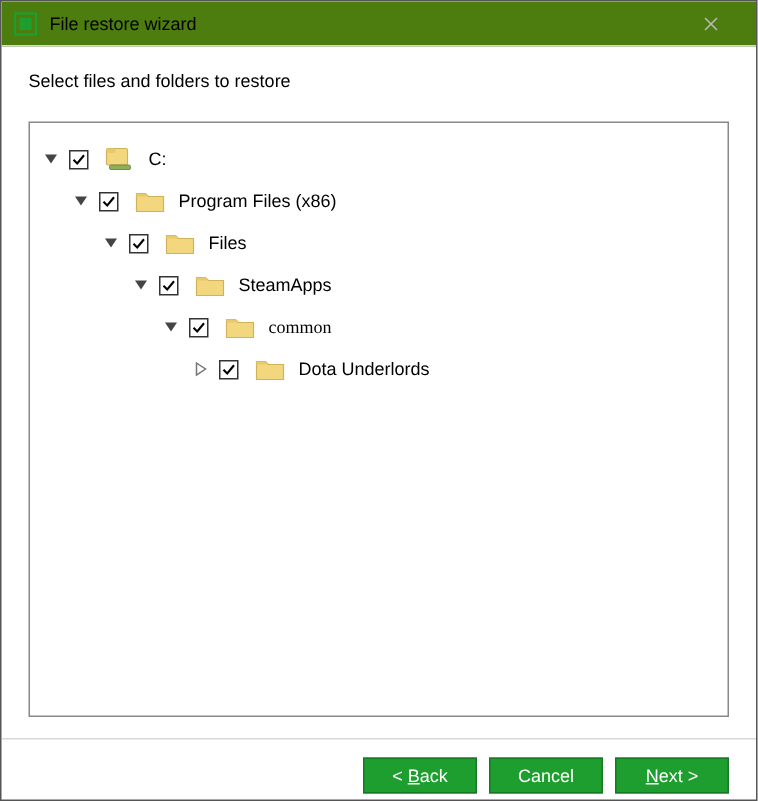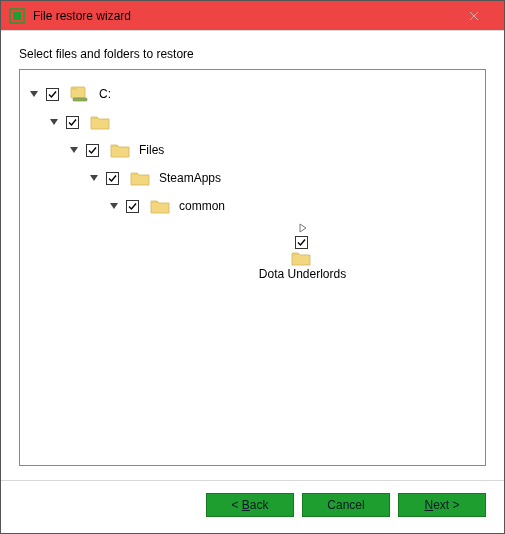--- a/index.html
+++ b/index.html
@@ -13,41 +13,41 @@
     border: 1px solid #555;
     position: relative;
     color: #000;
   }
   .titlebar {
     height: 30px;
     display: flex;
     align-items: center;
     padding: 0 8px;
     border-bottom: 1px solid #d8d8d8;
-    background: #ef4444;
+    background: #4d7c0f;
   }
   .app-icon {
     width: 16px; height: 16px;
     margin-right: 8px;
     display: inline-flex;
     align-items: center; justify-content: center;
   }
   .title-text { font-size: 12px; color: #000; }
   .win-controls { margin-left: auto; display: flex; }
   .win-btn {
     width: 45px; height: 28px;
     display: flex; align-items: center; justify-content: center;
     color: #999;
   }
   .content {
     padding: 16px 18px 0 18px;
   }
   .instruction {
     font-size: 12px;
-    margin-bottom: 8px;
+    margin-bottom: 20px;
     color: #000;
   }
   .tree-panel {
     border: 1px solid #888;
     height: 397px;
     padding: 10px 6px;
     background: #fff;
     overflow: auto;
   }
   .tree-row {
@@ -86,25 +86,25 @@
     border-top: 1px solid #d8d8d8;
     margin: 14px 0 0 0;
   }
   .button-bar {
     display: flex;
     justify-content: flex-end;
     gap: 8px;
     padding: 12px 18px 0 18px;
   }
   .btn {
-    width: 88px;
+    width: 76px;
     height: 24px;
     background: #1e9e2e;
     border: 1px solid #157a22;
-    color: #0f172a;
+    color: #ffffff;
     font-size: 12px;
     display: flex;
     align-items: center;
     justify-content: center;
     cursor: pointer;
   }
   .u { text-decoration: underline; }
 </style>
 </head>
 <body>
@@ -161,20 +161,21 @@
           <svg width="11" height="11" viewBox="0 0 11 11">
             <path d="M2 5.5 L4.5 8 L9 2.5" fill="none" stroke="#000" stroke-width="1.4"></path>
           </svg>
         </span>
         <span class="folder-icon">
           <svg width="22" height="18" viewBox="0 0 22 18">
             <path d="M2 4 L8 4 L10 6 L20 6 L20 16 L2 16 Z" fill="#f3d77f" stroke="#d1b25a" stroke-width="0.8"></path>
             <path d="M2 4 L8 4 L10 6 L2 6 Z" fill="#e8c96b"></path>
           </svg>
         </span>
+        <span class="node-label">Program Files (x86)</span>
       </div>
       <div class="tree-row" style="padding-left: 40px;">
         <span class="expander">
           <svg width="10" height="10" viewBox="0 0 10 10">
             <path d="M1 2 L9 2 L5 8 Z" fill="#444"></path>
           </svg>
         </span>
         <span class="checkbox">
           <svg width="11" height="11" viewBox="0 0 11 11">
             <path d="M2 5.5 L4.5 8 L9 2.5" fill="none" stroke="#000" stroke-width="1.4"></path>
@@ -200,40 +201,40 @@
           </svg>
         </span>
         <span class="folder-icon">
           <svg width="22" height="18" viewBox="0 0 22 18">
             <path d="M2 4 L8 4 L10 6 L20 6 L20 16 L2 16 Z" fill="#f3d77f" stroke="#d1b25a" stroke-width="0.8"></path>
             <path d="M2 4 L8 4 L10 6 L2 6 Z" fill="#e8c96b"></path>
           </svg>
         </span>
         <span class="node-label">SteamApps</span>
       </div>
-      <div class="tree-row" style="padding-left: 80px;">
+      <div class="tree-row" style="padding-left: 80px; font-family: Liberation Serif, serif;">
         <span class="expander">
           <svg width="10" height="10" viewBox="0 0 10 10">
             <path d="M1 2 L9 2 L5 8 Z" fill="#444"></path>
           </svg>
         </span>
         <span class="checkbox">
           <svg width="11" height="11" viewBox="0 0 11 11">
             <path d="M2 5.5 L4.5 8 L9 2.5" fill="none" stroke="#000" stroke-width="1.4"></path>
           </svg>
         </span>
         <span class="folder-icon">
           <svg width="22" height="18" viewBox="0 0 22 18">
             <path d="M2 4 L8 4 L10 6 L20 6 L20 16 L2 16 Z" fill="#f3d77f" stroke="#d1b25a" stroke-width="0.8"></path>
             <path d="M2 4 L8 4 L10 6 L2 6 Z" fill="#e8c96b"></path>
           </svg>
         </span>
         <span class="node-label">common</span>
       </div>
-      <div class="tree-row" style="padding-left: 100px; flex-direction: column;">
+      <div class="tree-row" style="padding-left: 100px;">
         <span class="expander">
           <svg width="10" height="10" viewBox="0 0 10 10">
             <path d="M2 1 L8 5 L2 9 Z" fill="none" stroke="#777" stroke-width="1"></path>
           </svg>
         </span>
         <span class="checkbox">
           <svg width="11" height="11" viewBox="0 0 11 11">
             <path d="M2 5.5 L4.5 8 L9 2.5" fill="none" stroke="#000" stroke-width="1.4"></path>
           </svg>
         </span>

